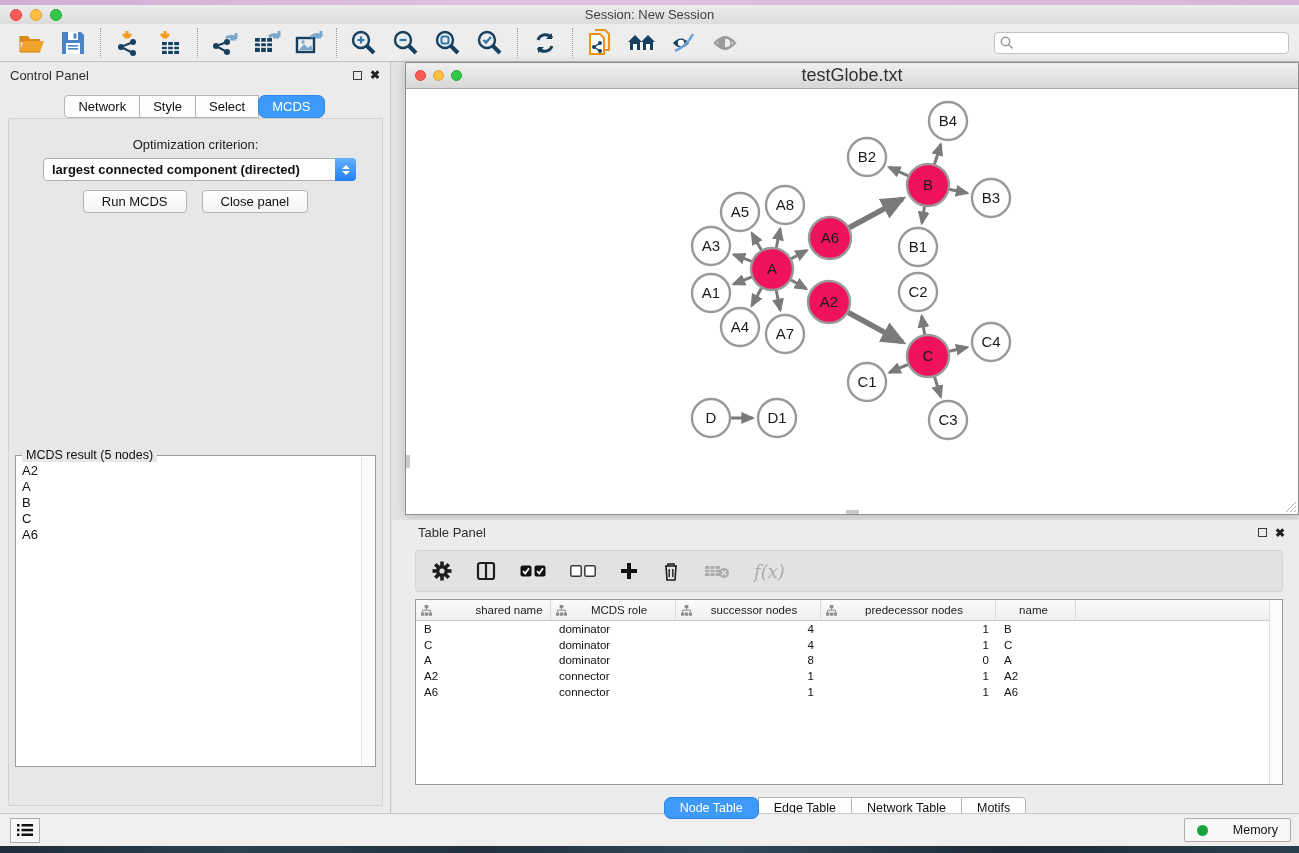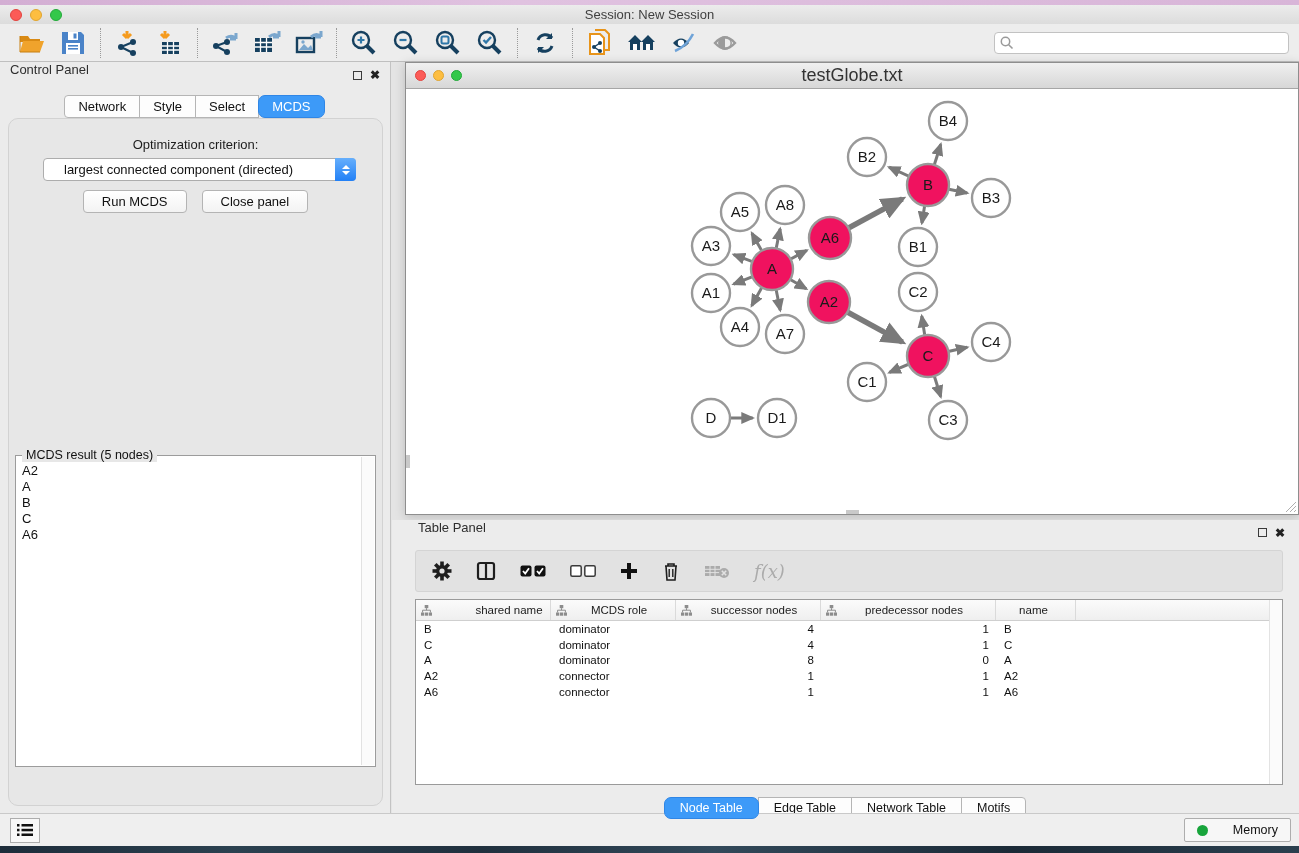--- a/index.html
+++ b/index.html
@@ -28,38 +28,38 @@
   .tb-sep { width:1px; height:30px; border-left:1px dotted #9A9A9A; margin:0 6px; }
   #search-box { margin-left:auto; margin-right:10px; width:295px; height:22px;
     background:#fff; border:1px solid #C2C2C2; border-radius:4px;
     display:flex; align-items:center; padding-left:5px; }
   #search-box input { border:none; outline:none; flex:1; font-size:12px;
     font-family:"Liberation Sans",sans-serif; background:transparent; margin-left:4px; }
 
   
   #control-panel { position:absolute; left:0; top:62px; width:391px; height:751px;
     background:#EBEBEB; border-right:1px solid #C3C3C3; }
-  .panel-head { height:26px; display:flex; padding:0 10px; }
+  .panel-head { height:26px; display:flex; align-items:center; padding:0 10px; }
   .panel-head .p-title { font-size:13px; color:#2E2E2E; }
   .panel-head .p-ctrls { margin-left:auto; display:flex; gap:8px; align-items:center; }
   .float-box { width:9px; height:9px; border:1.5px solid #3A3A3A; display:inline-block; }
   .close-x { font-size:12px; font-weight:bold; color:#222; line-height:10px; }
   .seg-tabs { display:flex; justify-content:center; margin-top:7px; }
   .seg { border:1px solid #B5B5B5; background:#FDFDFD; color:#111; font-size:13px;
     padding:3px 13px; margin-left:-1px; position:relative; }
   .seg:first-child { border-radius:4px 0 0 4px; }
   .seg:last-child { border-radius:0 4px 4px 0; }
   .seg.active { background:#3D9AF8; border-color:#2F86E6; color:#fff; z-index:1;border-radius:7px; }
   #cp-content { position:absolute; left:8px; top:56px; width:375px; height:688px;
-    background:#E7E7E7; border:1px solid #D2D2D2; border-radius:10px; }
+    background:#E7E7E7; border:1px solid #D2D2D2; border-radius:2px; }
   #opt-label { text-align:center; font-size:13px; color:#1D1D1D; margin-top:18px; }
   #criterion-select { position:absolute; left:34px; top:39px; width:313px; height:23px;
     background:#fff; border:1px solid #ADADAD; border-radius:4px;
     display:flex; align-items:center; font-size:13px; color:#111; }
-  #criterion-select .sel-text { flex:1; padding-left:20px; white-space:nowrap; }
+  #criterion-select .sel-text { flex:1; padding-left:8px; white-space:nowrap;font-weight:bold; }
   .stepper { width:21px; height:23px; margin-right:-1px; border-radius:0 4px 4px 0;
     background:linear-gradient(#66AFFC,#2280F6); display:flex; flex-direction:column;
     align-items:center; justify-content:center; gap:2px; }
   .tri-up { width:0; height:0; border-left:4px solid transparent; border-right:4px solid transparent;
     border-bottom:4px solid #fff; }
   .tri-dn { width:0; height:0; border-left:4px solid transparent; border-right:4px solid transparent;
     border-top:4px solid #fff; }
   #cp-buttons { position:absolute; left:0; top:71px; width:100%;
     display:flex; justify-content:center; gap:15px; }
   .cp-btn { height:23px; padding:0 18px; font-size:13px; color:#111;

